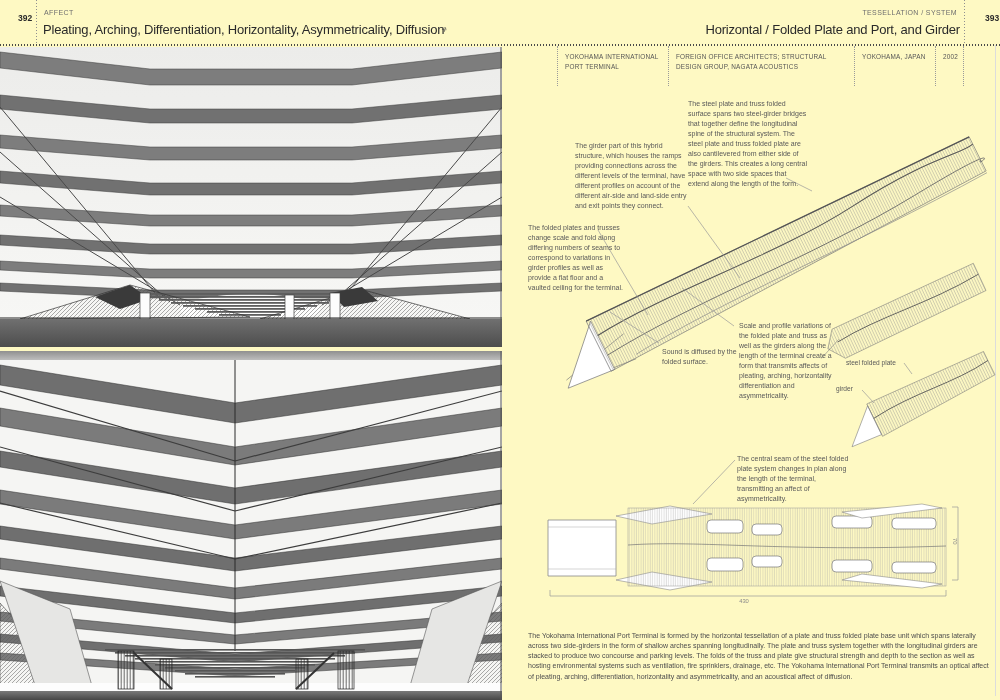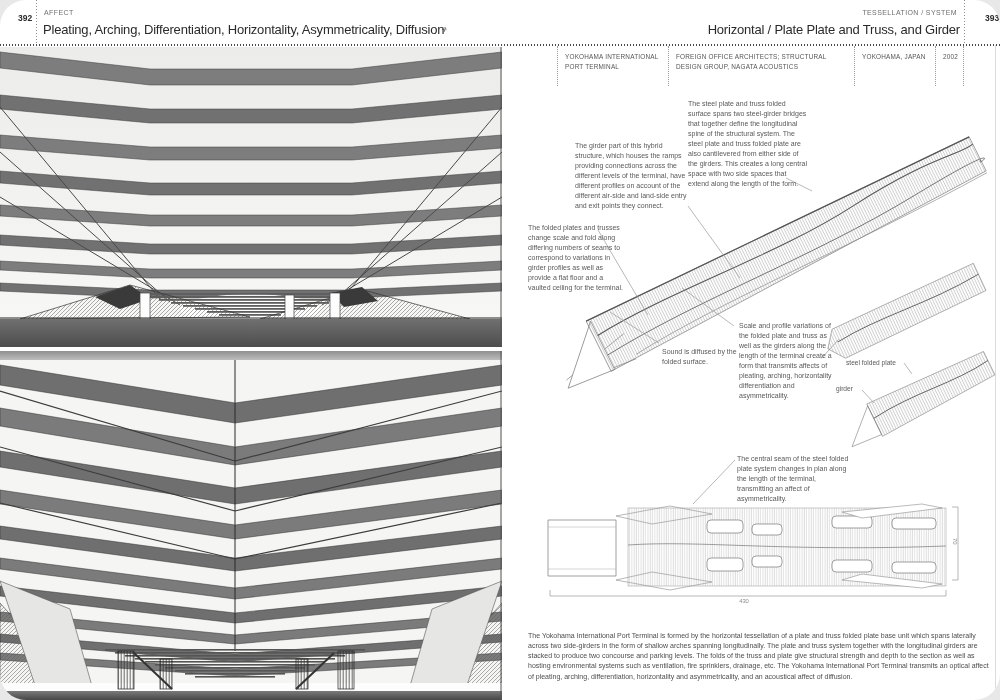--- a/index.html
+++ b/index.html
@@ -1,17 +1,17 @@
 <!DOCTYPE html>
 <html><head>
 <meta charset="utf-8">
 <style>
   html,body{margin:0;padding:0;background:#e8e8e8;}
-  .spread{position:relative;width:1000px;height:700px;background:#ffffff;overflow:hidden;
-          font-family:"Liberation Sans","DejaVu Sans",sans-serif;color:#1c1c1c;border-radius:26px;}
+  .spread{position:relative;width:1000px;height:700px;background:#fef9c3;overflow:hidden;
+          font-family:"Liberation Sans","DejaVu Sans",sans-serif;color:#1c1c1c;}
   
   .pagenum{position:absolute;font-size:8.5px;font-weight:bold;color:#2a2a2a;}
   .cat{position:absolute;font-size:7px;letter-spacing:.4px;color:#6e6e6e;}
   .ptitle{position:absolute;font-size:13px;letter-spacing:-.2px;color:#2a2a2a;white-space:nowrap;}
   .title-mark{display:inline-block;font-size:9px;transform:rotate(-50deg) translateY(-3px);color:#444;}
   .dotrule{position:absolute;left:0;top:44px;width:1000px;height:2px;
            background-image:repeating-linear-gradient(90deg,#4a4a4a 0 1px,transparent 1px 3px);}
   .vdot{position:absolute;width:1px;background-image:repeating-linear-gradient(180deg,#8f8f8f 0 1px,transparent 1px 3px);}
   
   .info-table{position:absolute;left:557px;top:46px;display:flex;}
@@ -36,21 +36,21 @@
   <div class="pagenum" style="left:18px;top:13px;">392</div>
   <div class="vdot" style="left:36px;top:0;height:44px;"></div>
   <div class="cat" style="left:44px;top:9px;">AFFECT</div>
   <div class="ptitle" style="left:43px;top:22px;">
     <span>Pleating, Arching, Differentiation, Horizontality, Asymmetricality, Diffusion</span><span class="title-mark">»</span>
   </div>
 
   <div class="cat" style="left:802px;top:9px;width:155px;text-align:right;">TESSELLATION / SYSTEM</div>
   <div class="vdot" style="left:964px;top:0;height:44px;"></div>
   <div class="pagenum" style="left:973px;top:13px;margin-left:12px;">393</div>
-  <div class="ptitle" style="left:600px;top:22px;width:360px;text-align:right;">Horizontal / Plate Plate and Truss, and Girder</div>
+  <div class="ptitle" style="left:600px;top:22px;width:360px;text-align:right;">Horizontal / Folded Plate and Port, and Girder</div>
 
   <div class="dotrule"></div>
 
   <div class="img-wrap" style="top:47px;width:502px;height:300px;">
     <svg width="502" height="300" viewBox="0 0 502 300">
       <defs>
         <linearGradient id="g1" x1="0" y1="0" x2="0" y2="1">
           <stop offset="0" stop-color="#ececea"></stop>
             <stop offset="1" stop-color="#f8f8f6"></stop>
         </linearGradient>

